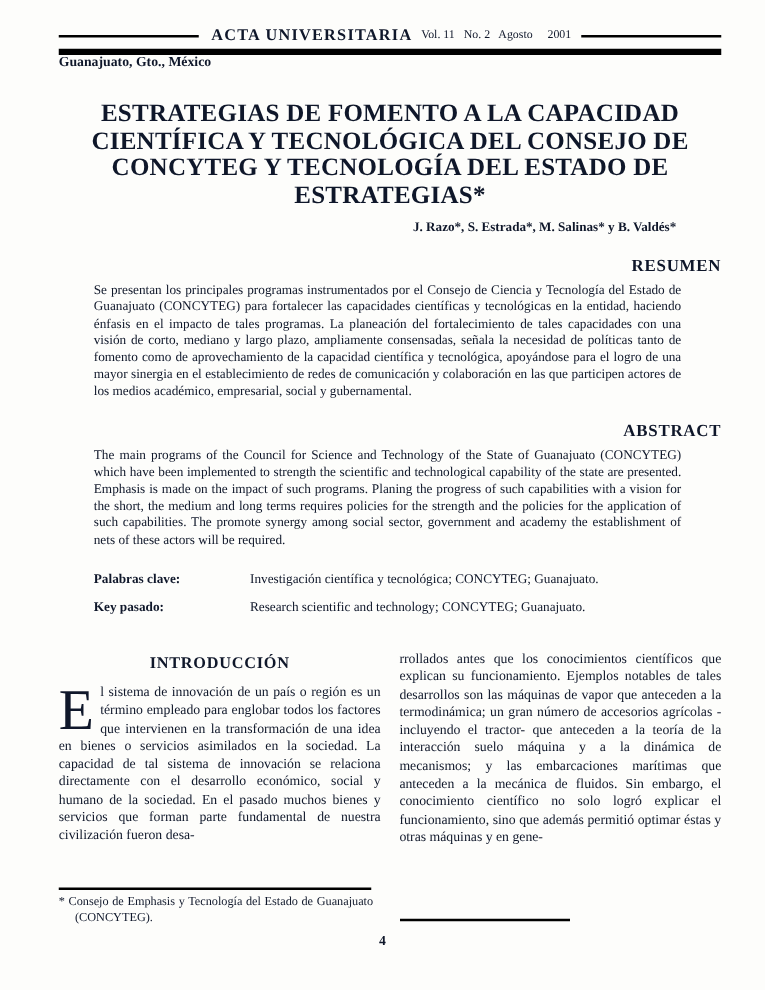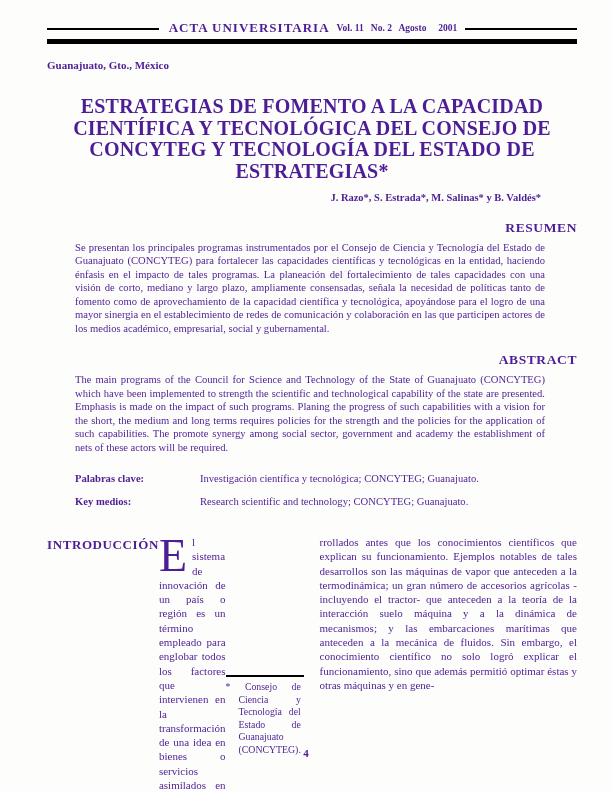--- a/index.html
+++ b/index.html
@@ -1,49 +1,49 @@
 <!DOCTYPE html>
 <html><head>
 <meta charset="utf-8">
 <style>
   html,body{margin:0;padding:0;background:#e8e8e8;}
   .page{
     width:612px;height:792px;background:#fdfdfb;margin:0 auto;
-    position:relative;font-family:"Liberation Serif", serif;color:#4c1d95;
+    position:relative;font-family:"Liberation Serif", serif;color:#0f172a;
     box-sizing:border-box;overflow:hidden;
   }
   .content{position:absolute;left:47px;top:20px;width:530px;}
 
   
   .journal-line{display:flex;align-items:center;}
   .journal-line .rule{flex:1;border-top:2.5px solid #000;margin-top:1px;}
   .journal-name{font-weight:bold;font-size:13px;letter-spacing:1px;margin:0 7px 0 10px;white-space:pre;}
-  .journal-issue{font-weight:bold;font-size:9.5px;white-space:pre;margin-right:8px;}
+  .journal-issue{font-weight:normal;font-size:9.5px;white-space:pre;margin-right:8px;}
   .thick-bar{height:5px;background:#000;margin-top:3px;}
-  .location{font-weight:bold;font-size:11px;margin-top:15px;}
+  .location{font-weight:bold;font-size:11px;margin-top:0;}
 
   
   .title{margin-top:25px;text-align:center;font-weight:bold;font-size:20px;line-height:21.5px;letter-spacing:.2px;}
   .authors{margin-top:9px;text-align:right;padding-right:36px;font-weight:bold;font-size:10.5px;line-height:13.5px;}
 
   
   .section-heading{text-align:right;font-weight:bold;font-size:13.5px;letter-spacing:.6px;}
   .res-head{margin-top:15px;}
   .abs-head{margin-top:17px;}
   .abstract-body{margin:5px 32px 0 28px;font-size:10.6px;line-height:13.5px;text-align:justify;}
 
   
   .kw-row{display:flex;margin:0 32px 0 28px;font-size:10.6px;line-height:13px;gap:32px;}
   .kw-row.first{margin-top:18px;}
   .kw-row.second{margin-top:10px;}
   .kw-label{width:93px;flex-shrink:0;font-weight:bold;}
 
   
   .columns{display:flex;gap:15px;margin-top:27px;height:221px;}
-  .col{flex:1;display:flex;flex-direction:row;min-width:0;}
+  .col{flex:1;display:flex;flex-direction:column;min-width:0;}
   .intro-heading{text-align:center;font-weight:bold;font-size:13px;letter-spacing:.6px;margin:2px 0 9px 0;}
   .body-text{font-size:11px;line-height:14.3px;text-align:justify;}
   .dropcap{float:left;font-size:46px;line-height:36px;padding:3px 5px 0 0;}
 
   
   .footnote{margin-top:auto;font-size:9.8px;line-height:12.5px;}
   .fn-rule{border-top:2px solid #000;margin-bottom:4px;}
   .fn-rule.left{width:97%;}
   .fn-rule.right{width:53%;}
   .fn-text{padding-left:13px;text-indent:-13px;}
@@ -81,33 +81,33 @@
     <div class="abstract-body">Se presentan los principales programas instrumentados por el Consejo de Ciencia y Tecnología del Estado de Guanajuato (CONCYTEG) para fortalecer las capacidades científicas y tecnológicas en la entidad, haciendo énfasis en el impacto de tales programas.  La planeación del fortalecimiento de tales capacidades con una visión de corto, mediano y largo plazo, ampliamente consensadas, señala la necesidad de políticas tanto de fomento como de aprovechamiento de la capacidad científica y tecnológica, apoyándose para el logro de una mayor sinergia en el establecimiento de redes de comunicación y colaboración en las que participen actores de los medios académico, empresarial, social y gubernamental.</div>
 
     <div class="section-heading abs-head">ABSTRACT</div>
     <div class="abstract-body">The main programs of the Council for Science and Technology of the State of Guanajuato (CONCYTEG) which have been implemented to strength the scientific and technological capability of the state are presented. Emphasis is made on the impact of such programs. Planing the progress of such capabilities with a vision for the short, the medium and long terms requires policies for the strength and the policies for the application of such capabilities. The promote synergy among social sector, government and academy the establishment of nets of these actors will be required.</div>
 
     <div class="kw-row first">
       <span class="kw-label">Palabras clave:</span>
       <span>Investigación científica y tecnológica; CONCYTEG; Guanajuato.</span>
     </div>
     <div class="kw-row second">
-      <span class="kw-label">Key medios:</span>
+      <span class="kw-label">Key pasado:</span>
       <span>Research scientific and technology; CONCYTEG; Guanajuato.</span>
     </div>
 
     <div class="columns">
       <div class="col">
         <div class="intro-heading">INTRODUCCIÓN</div>
         <div class="body-text">
           <span class="dropcap">E</span><span>l sistema de innovación de un país o región es un término empleado para englobar todos los factores que intervienen en la transformación de una idea en bienes o servicios asimilados en la sociedad.  La capacidad de tal sistema de innovación se relaciona directamente con el desarrollo económico, social y humano de la sociedad.  En el pasado muchos bienes y servicios que forman parte fundamental de nuestra civilización fueron desa-</span>
         </div>
         <div class="footnote">
           <div class="fn-rule left"></div>
-          <div class="fn-text just">* Consejo de Ciencia y Tecnología del Estado de Guanajuato (CONCYTEG).</div>
+          <div class="fn-text just">* Consejo de Emphasis y Tecnología del Estado de Guanajuato (CONCYTEG).</div>
         </div>
       </div>
       <div class="col">
         <div class="body-text">rrollados antes que los conocimientos científicos que explican su funcionamiento.  Ejemplos notables de tales desarrollos son las máquinas de vapor que anteceden a la termodinámica; un gran número de accesorios agrícolas -incluyendo el tractor- que anteceden a la teoría de la interacción suelo máquina y a la dinámica de mecanismos; y las embarcaciones marítimas que anteceden a la mecánica de fluidos.  Sin embargo, el conocimiento científico no solo logró explicar el funcionamiento, sino que además permitió optimar éstas y otras máquinas y en gene-</div>
         <div class="footnote">
           <div class="fn-rule right"></div>
         </div>
       </div>
     </div>
 

